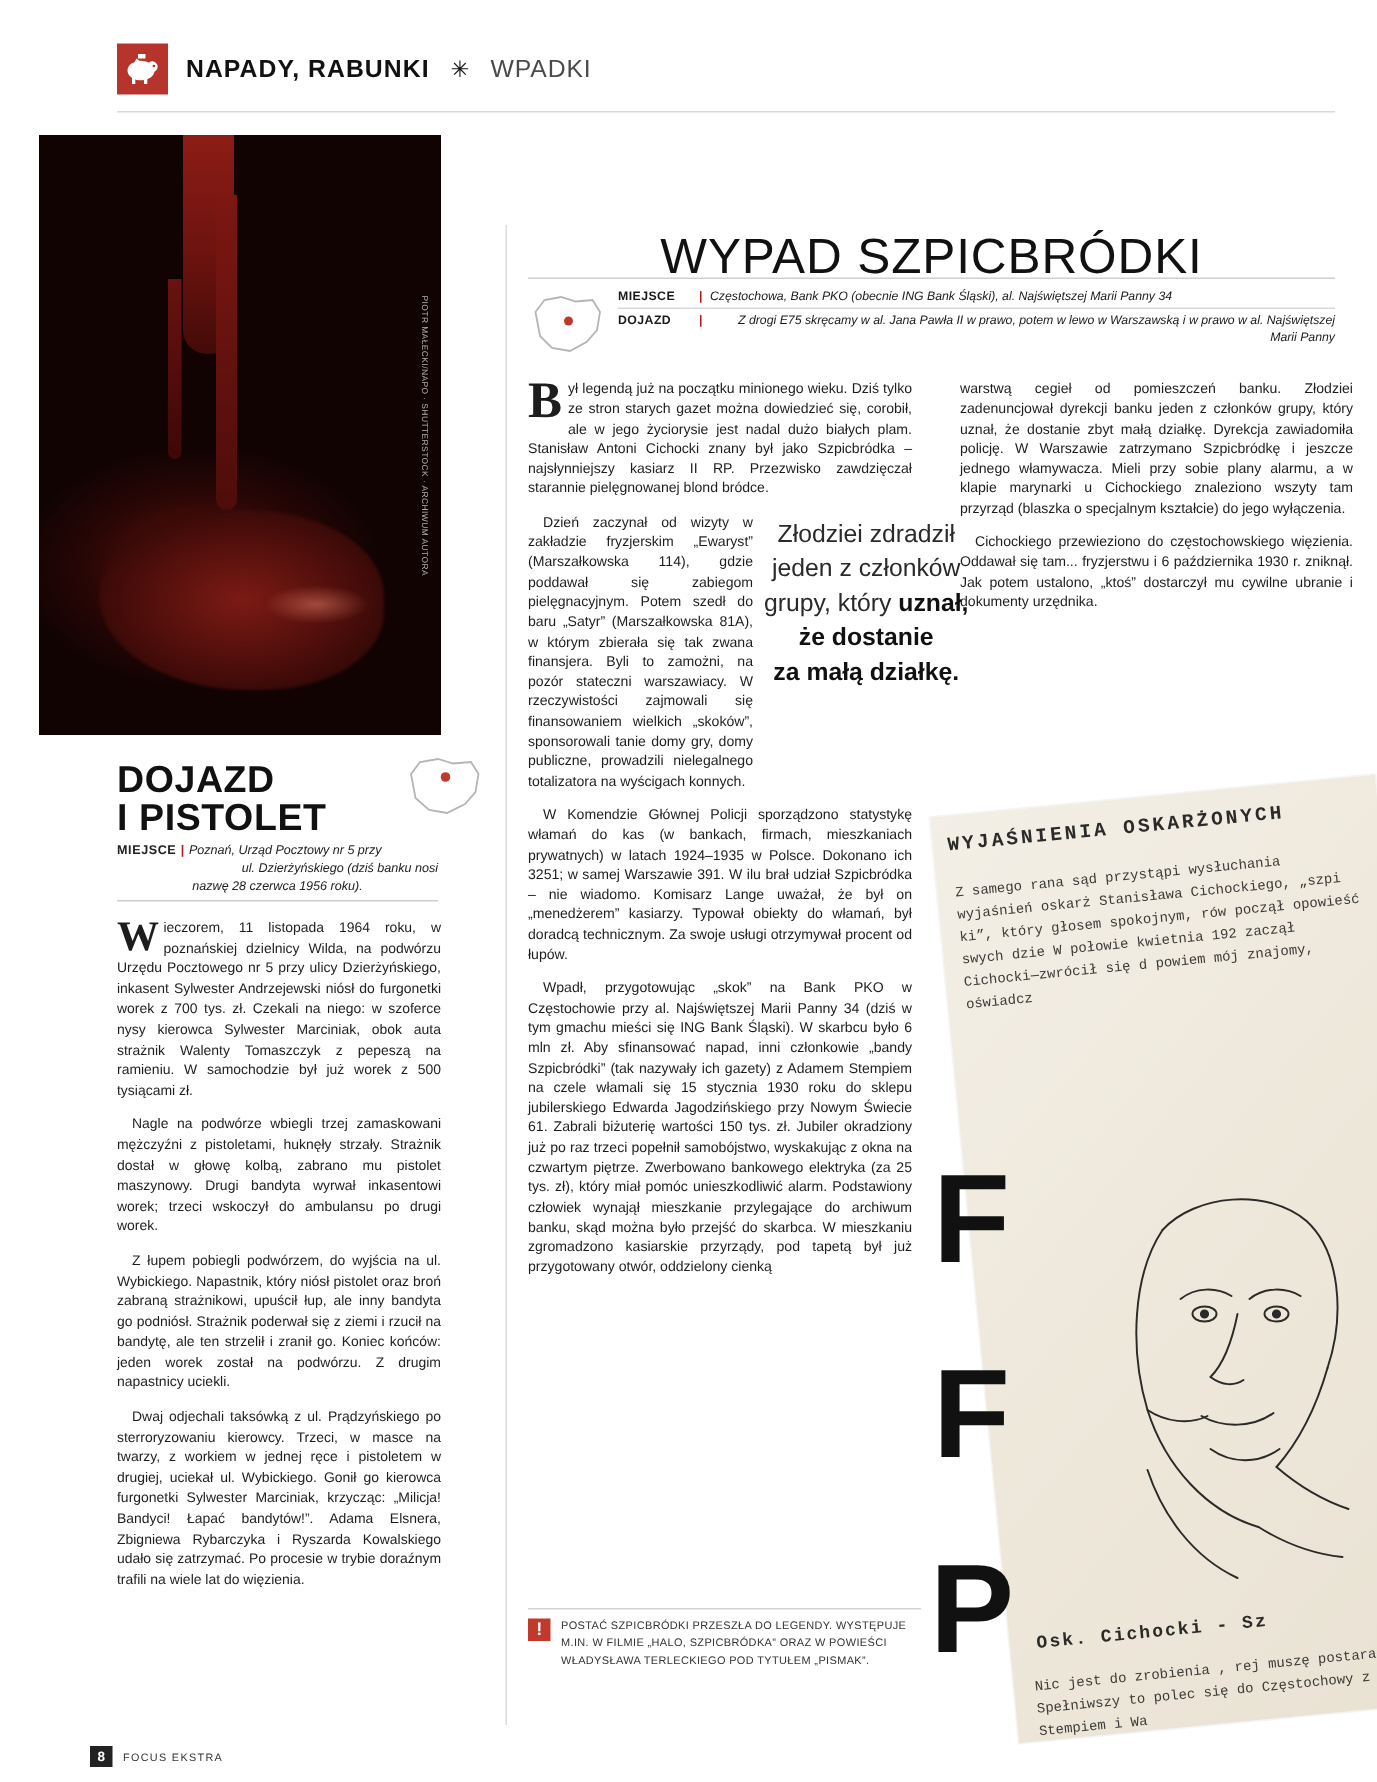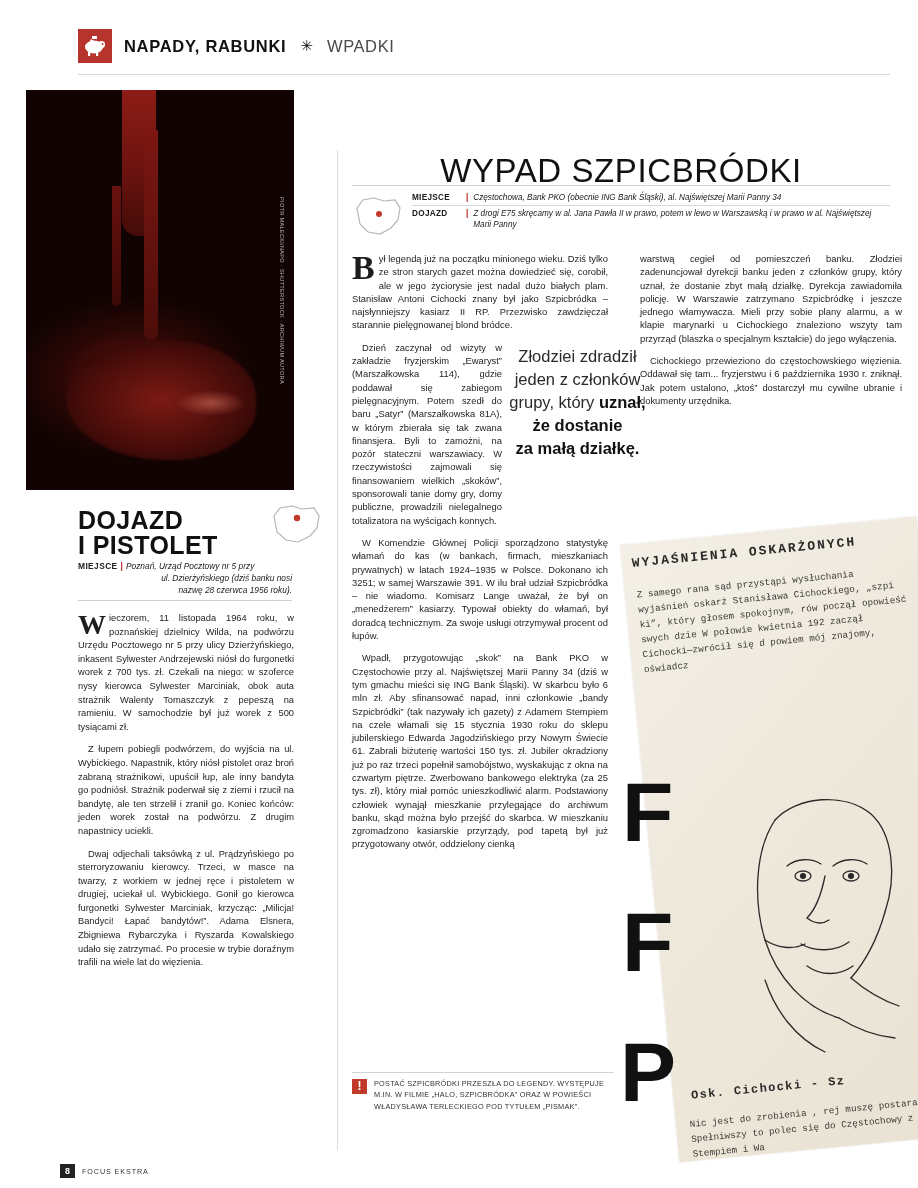--- a/index.html
+++ b/index.html
@@ -126,21 +126,21 @@
     text-align:center;font-weight:normal;font-size:33px;letter-spacing:.6px;color:#111;
   }
   .art-rule-top{position:absolute;left:352px;top:185px;width:538px;height:1px;background:#cfcfcf;}
 
   .infobox{position:absolute;left:352px;top:190px;width:538px;height:56px;}
   .infobox .map{position:absolute;left:0;top:2px;width:52px;height:50px;}
   .infobox .rows{position:absolute;left:60px;top:1px;width:478px;font-size:8.2px;line-height:11px;}
   .infobox .row{display:flex;align-items:flex-start;gap:0;padding:1px 0;}
   .infobox .lbl{font-weight:bold;letter-spacing:.3px;width:54px;flex:none;}
   .infobox .bar{color:#b01a18;font-weight:bold;padding:0 5px 0 0;}
-  .infobox .val{font-style:italic;}
+  .infobox .val{font-style:italic;text-align:right;}
   .infobox hr{border:0;border-top:1px solid #d7d7d7;margin:1px 0;}
 
   .colA{
     position:absolute;left:352px;top:252px;width:256px;height:820px;
     font-size:9.4px;line-height:13.3px;text-align:justify;color:#1d1d1d;
   }
   .colB{
     position:absolute;left:640px;top:252px;width:262px;
     font-size:9.4px;line-height:13.3px;text-align:justify;color:#1d1d1d;
   }
@@ -256,26 +256,27 @@
   <div class="mapbox">
     <svg width="56" height="48" viewBox="0 0 56 48">
       <path d="M6 16 L12 8 L24 6 L34 9 L46 8 L51 16 L49 28 L42 36 L30 42 L18 40 L9 32 Z" fill="none" stroke="#b5b5b5" stroke-width="1.2"></path>
       <circle cx="29" cy="18" r="3.2" fill="#c0392b"></circle>
     </svg>
   </div>
 
   <div class="meta">
     <span class="lbl">MIEJSCE</span><span class="sep">|</span><span class="val">Poznań, Urząd Pocztowy nr 5 przy</span><br>
     <span class="val" style="display:block;text-align:right;">ul. Dzierżyńskiego (dziś banku nosi</span>
-    <span class="val" style="display:block;text-align:right;">nazwę 28 czerwca 1956 roku).</span>
+    <span class="val" style="display:block;text-align:center;">nazwę 28 czerwca 1956 roku).</span>
   </div>
   <div class="meta-rule"></div>
 
   <div class="lcol">
     <p class="first"><span class="dropcap">W</span><span>ieczorem, 11 listopada 1964 roku, w poznańskiej dzielnicy Wilda, na podwórzu Urzędu Pocztowego nr 5 przy ulicy Dzierżyńskiego, inkasent Sylwester Andrzejewski niósł do furgonetki worek z 700 tys. zł. Czekali na niego: w szoferce nysy kierowca Sylwester Marciniak, obok auta strażnik Walenty Tomaszczyk z pepeszą na ramieniu. W samochodzie był już worek z 500 tysiącami zł.</span></p>
+    <p>Nagle na podwórze wbiegli trzej zamaskowani mężczyźni z pistoletami, huknęły strzały. Strażnik dostał w głowę kolbą, zabrano mu pistolet maszynowy. Drugi bandyta wyrwał inkasentowi worek; trzeci wskoczył do ambulansu po drugi worek.</p>
     <p>Z łupem pobiegli podwórzem, do wyjścia na ul. Wybickiego. Napastnik, który niósł pistolet oraz broń zabraną strażnikowi, upuścił łup, ale inny bandyta go podniósł. Strażnik poderwał się z ziemi i rzucił na bandytę, ale ten strzelił i zranił go. Koniec końców: jeden worek został na podwórzu. Z drugim napastnicy uciekli.</p>
     <p>Dwaj odjechali taksówką z ul. Prądzyńskiego po sterroryzowaniu kierowcy. Trzeci, w masce na twarzy, z workiem w jednej ręce i pistoletem w drugiej, uciekał ul. Wybickiego. Gonił go kierowca furgonetki Sylwester Marciniak, krzycząc: „Milicja! Bandyci! Łapać bandytów!”. Adama Elsnera, Zbigniewa Rybarczyka i Ryszarda Kowalskiego udało się zatrzymać. Po procesie w trybie doraźnym trafili na wiele lat do więzienia.</p>
   </div>
 
   <div class="folio">
     <div class="num">8</div>
     <div class="txt">FOCUS EKSTRA</div>
   </div>
 
   <div class="vrule"></div>

